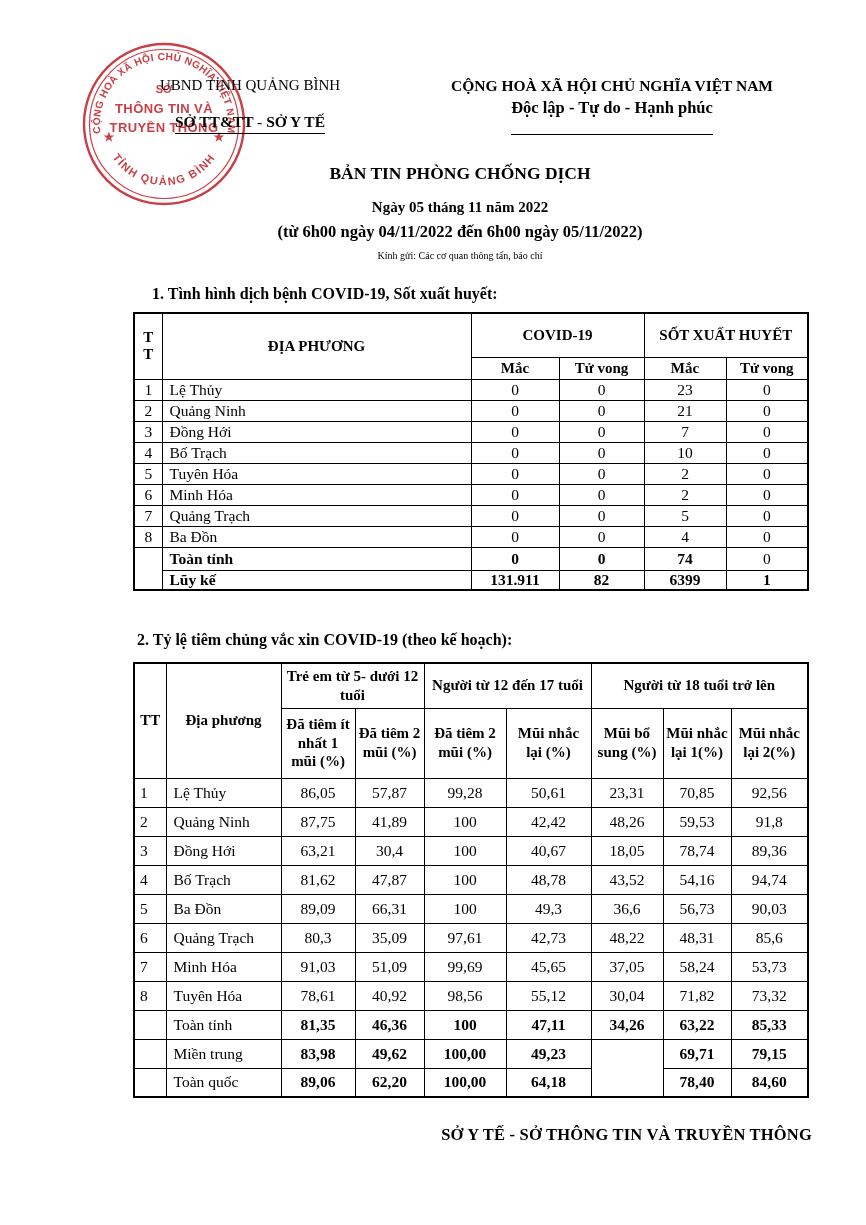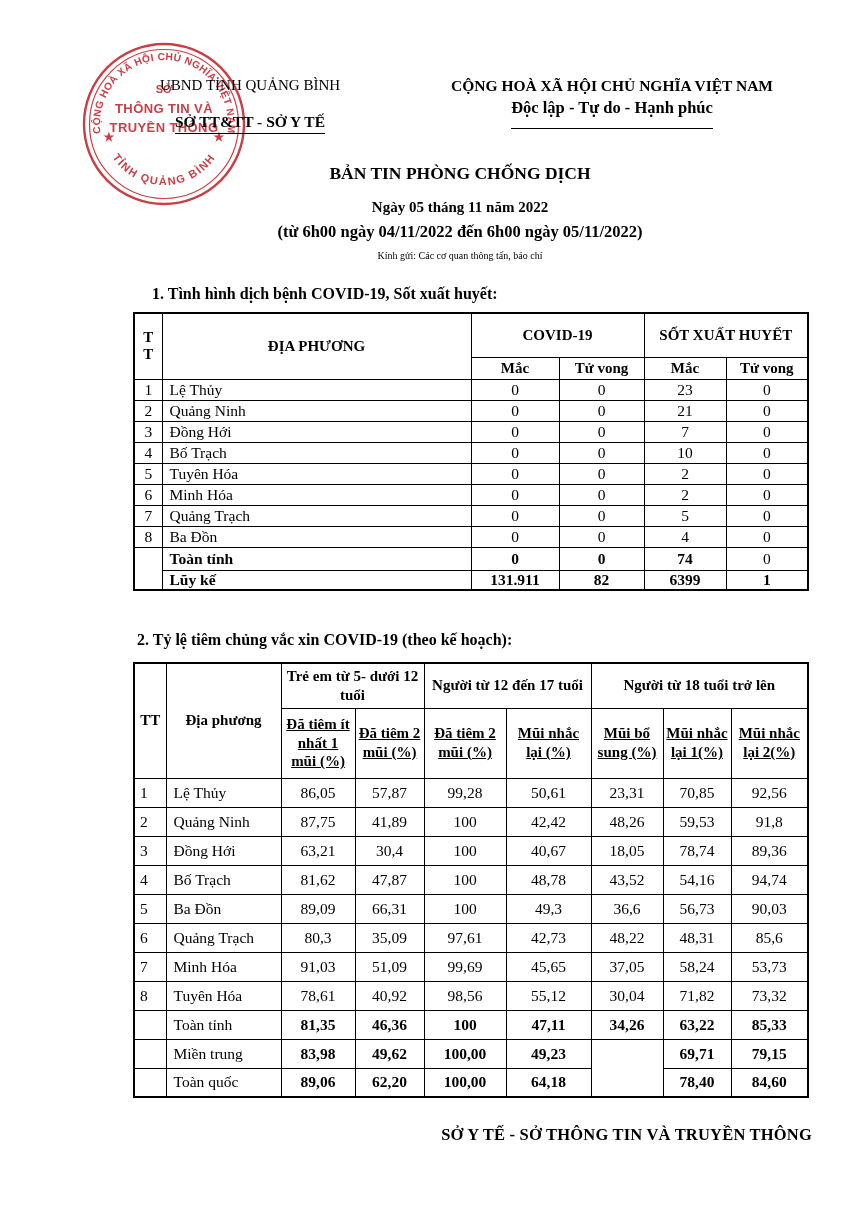--- a/index.html
+++ b/index.html
@@ -7,21 +7,21 @@
         font-family:"Liberation Serif",serif;color:#000;overflow:hidden;}
 
   
   .hdr-left{position:absolute;top:77px;left:118px;width:264px;text-align:center;}
   .hdr-left .l1{font-size:15px;}
   .hdr-left .l2{font-size:15.5px;font-weight:bold;margin-top:19px;}
   .hdr-left .l2 span{display:inline-block;border-bottom:1.5px solid #000;padding-bottom:2px;}
   .hdr-right{position:absolute;top:77px;left:402px;width:420px;text-align:center;}
   .hdr-right .l1{font-size:15.5px;font-weight:bold;}
   .hdr-right .l2{font-size:16.5px;font-weight:bold;margin-top:3px;}
-  .hdr-right .l2 span{display:inline-block;border-bottom:1.5px solid #000;padding-bottom:10px;}
+  .hdr-right .l2 span{display:inline-block;border-bottom:1.5px solid #000;padding-bottom:16px;}
 
   
   .stamp{position:absolute;left:78px;top:38px;width:172px;height:172px;
          mix-blend-mode:multiply;opacity:.9;}
   .stamp text{fill:#c32a30;font-family:"Liberation Sans",sans-serif;font-weight:bold;}
   .stamp .ring-top{font-size:10.2px;letter-spacing:.4px;}
   .stamp .ring-bot{font-size:11px;letter-spacing:1.5px;}
   .stamp .c-sm{font-size:11px;text-anchor:middle;}
   .stamp .c-lg{font-size:13px;text-anchor:middle;letter-spacing:.4px;}
   .stamp .star{font-size:12px;text-anchor:middle;}
@@ -50,21 +50,21 @@
   .t1 th.tt{white-space:pre-line;line-height:1.15;}
   .t1 tbody tr{height:21px;}
   .t1 tbody tr.sum0{height:23px;}
   .t1 tbody tr.sum1{height:14px;}
   .t1 td.name{text-align:left;padding-left:7px;}
   .t1 tr.sum td{font-weight:bold;}
   .t1 tr.sum0 td:last-child{font-weight:normal;}
 
   .t2{top:662px;width:676px;font-size:15.5px;}
   .t2 thead tr.gr{height:45px;}
-  .t2 thead tr.sb{height:70px;text-decoration:underline;}
+  .t2 thead tr.sb{height:70px;}
   .t2 thead th{font-size:15px;line-height:1.25;}
   .t2 tbody tr{height:29px;}
   .t2 td.name{text-align:left;padding-left:7px;}
   .t2 td.stt{text-align:left;padding-left:5px;}
   .t2 tr.sum td{font-weight:bold;}
   .t2 tr.sum td.name,.t2 tr.sum td.stt{font-weight:normal;}
 
   .footer{position:absolute;top:1125px;left:133px;width:679px;text-align:right;
           font-size:16.5px;font-weight:bold;letter-spacing:.2px;}
 </style>

